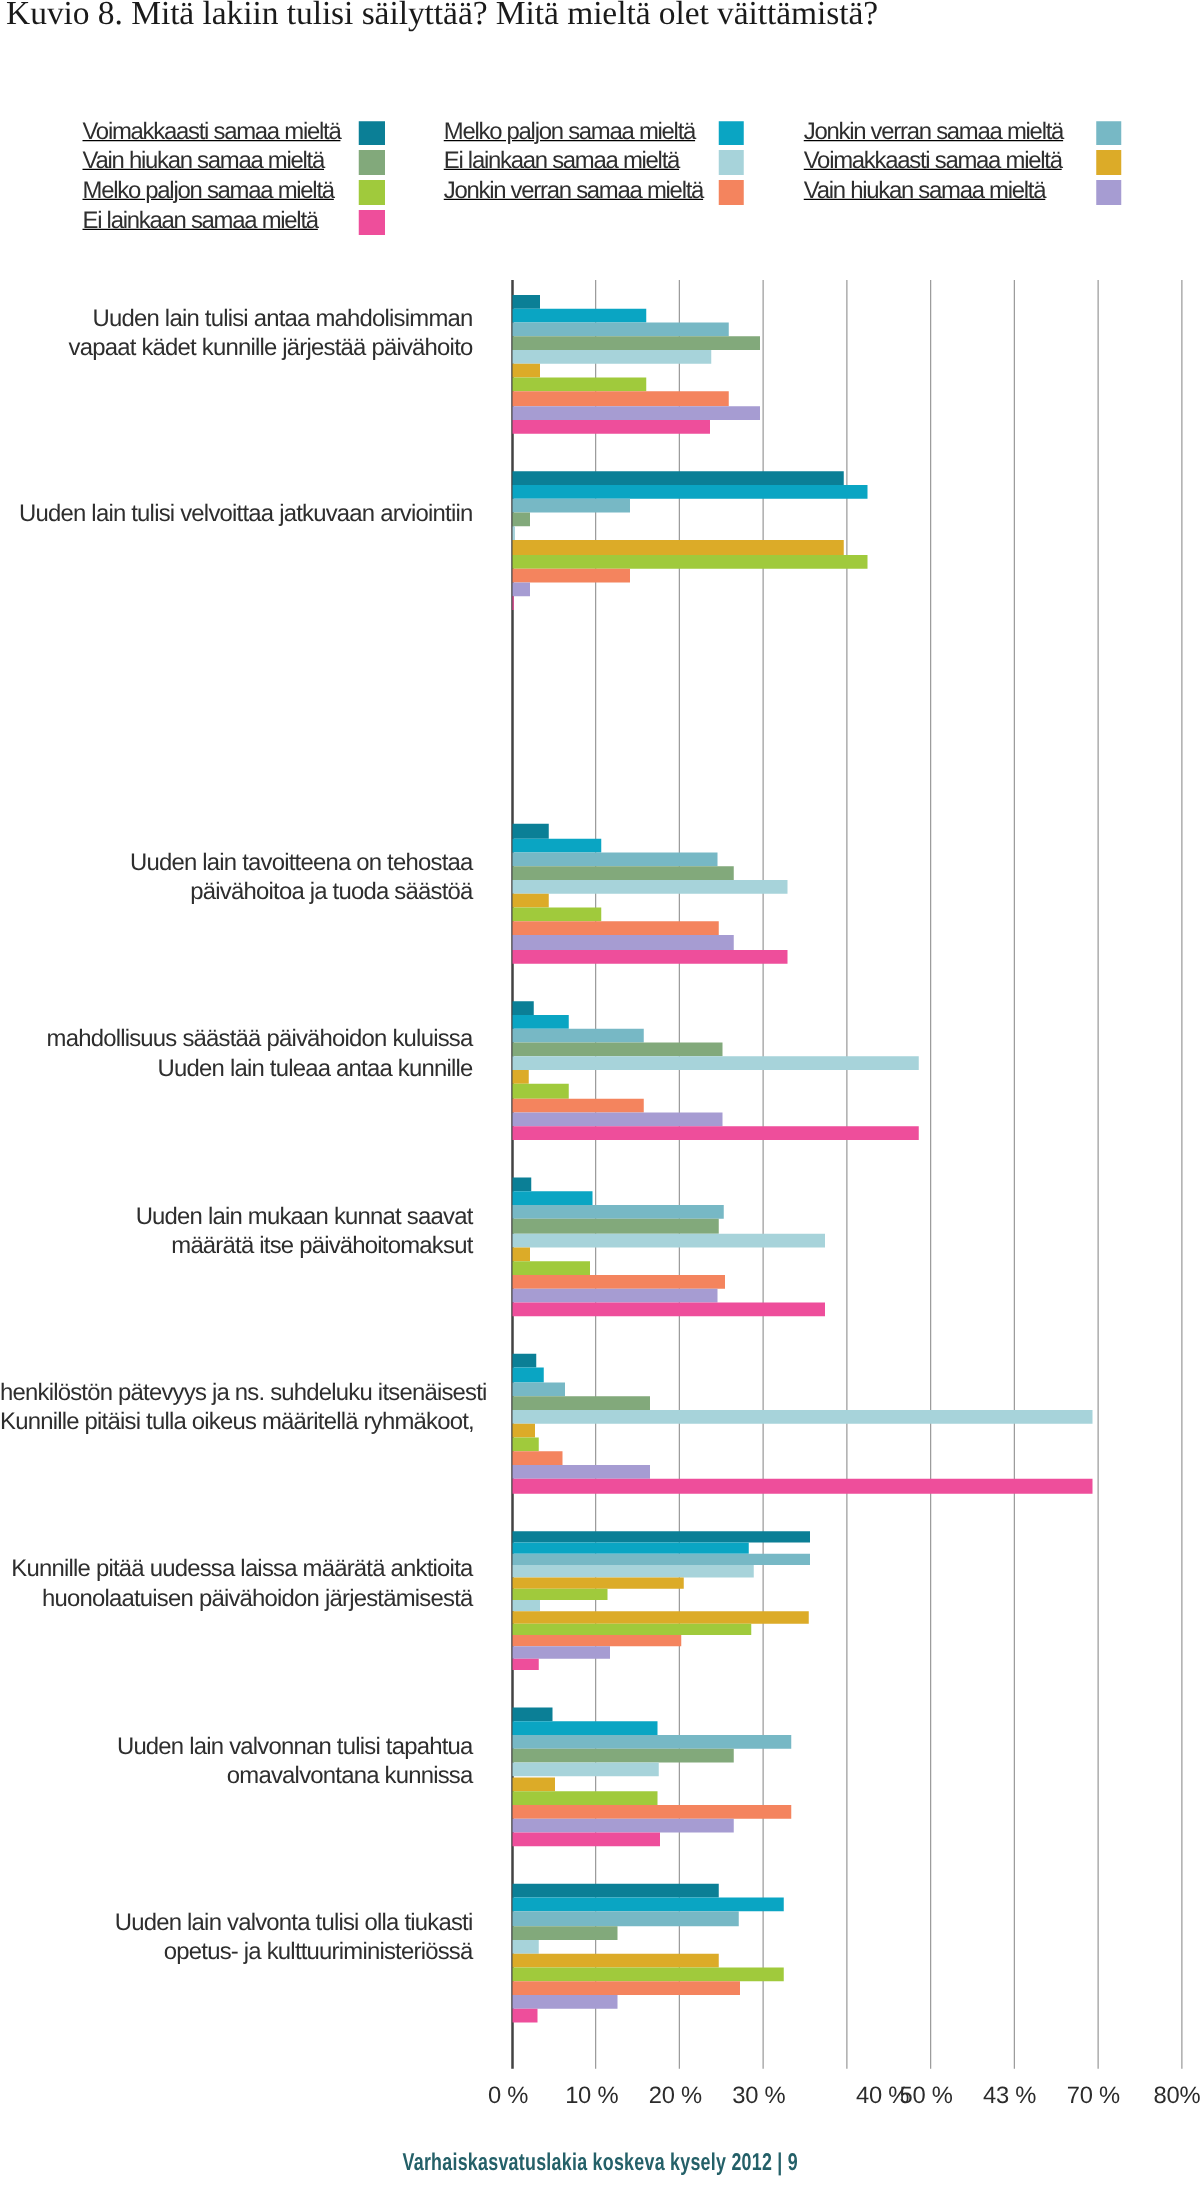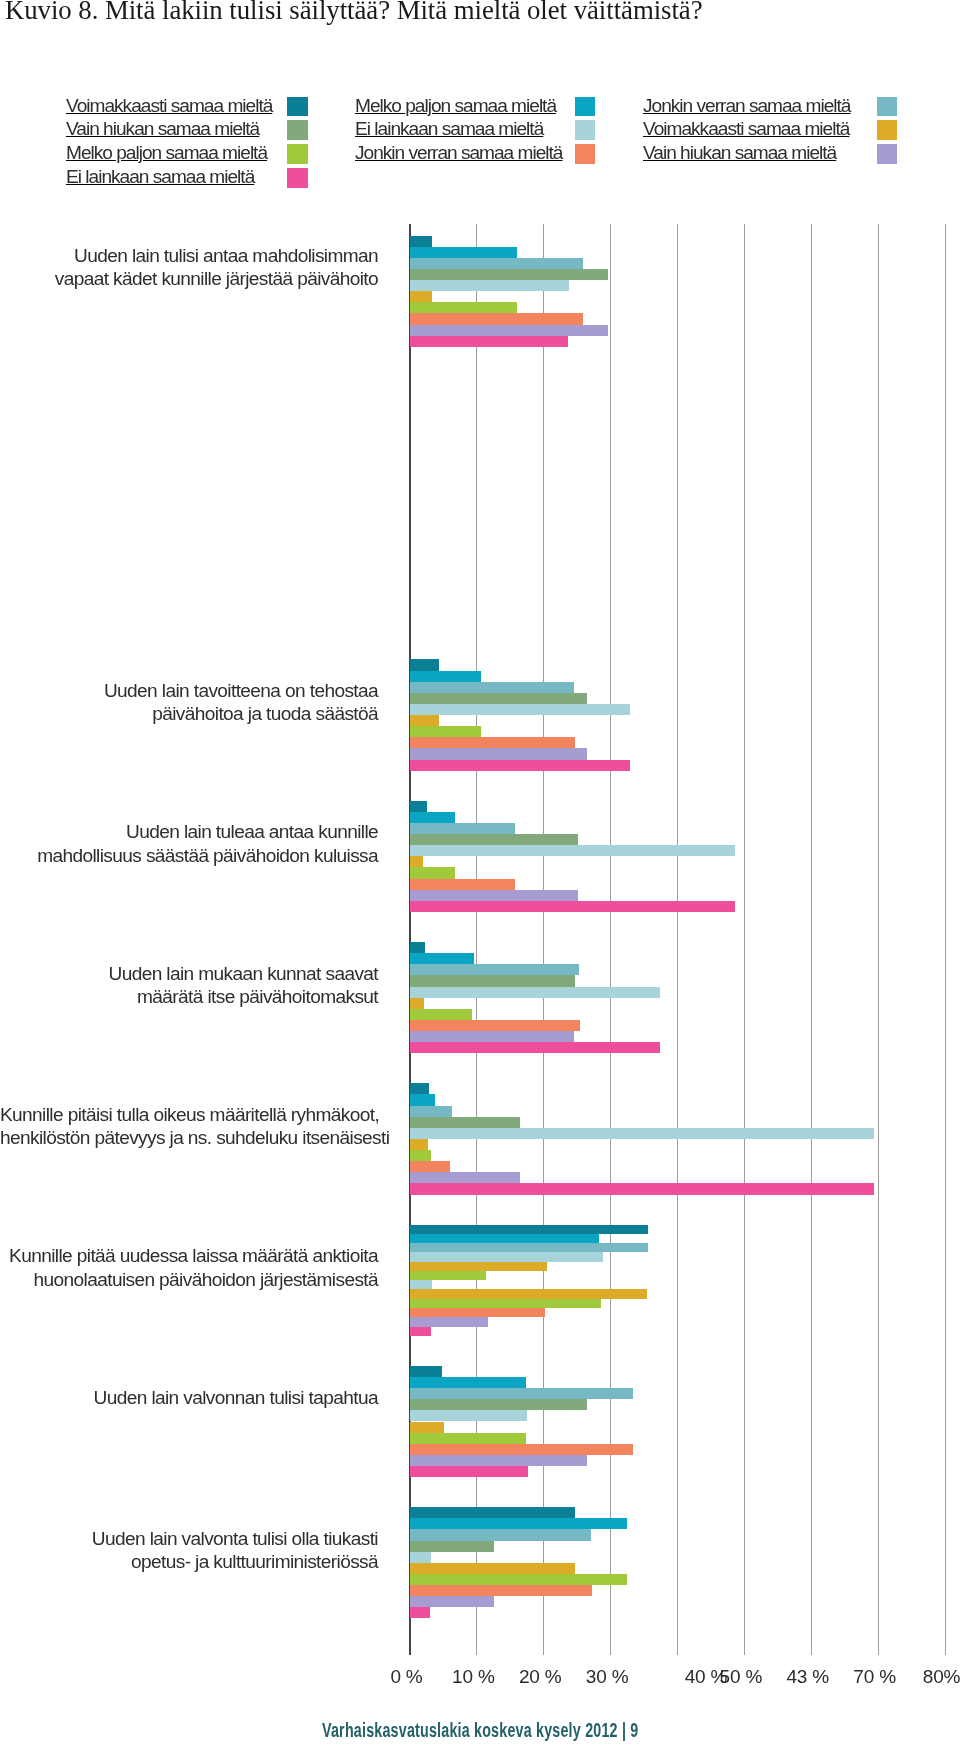--- a/index.html
+++ b/index.html
@@ -198,42 +198,59 @@
         <div class="bar" style="top: 22.24px; height: 11.12px; width: 172.537px; background: rgb(119, 184, 197);"></div>
         <div class="bar" style="top: 33.36px; height: 11.12px; width: 197.95px; background: rgb(130, 169, 123);"></div>
         <div class="bar" style="top: 44.48px; height: 11.12px; width: 159.162px; background: rgb(167, 211, 218);"></div>
         <div class="bar" style="top: 55.6px; height: 11.12px; width: 22.0687px; background: rgb(220, 171, 40);"></div>
         <div class="bar" style="top: 66.72px; height: 11.12px; width: 107px; background: rgb(160, 202, 60);"></div>
         <div class="bar" style="top: 77.84px; height: 11.12px; width: 173.206px; background: rgb(244, 132, 94);"></div>
         <div class="bar" style="top: 88.96px; height: 11.12px; width: 197.95px; background: rgb(166, 156, 210);"></div>
         <div class="bar" style="top: 100.08px; height: 11.12px; width: 158.494px; background: rgb(238, 78, 155);"></div>
       </div>
     </div>
+    <div class="group" style="top: 376.89px; height: 111.2px;">
+      <div class="cat-label" style="top: 23.5px;">
+        <div>Uuden lain tulisi velvoittaa jatkuvaan arviointiin</div>
+      </div>
+      <div class="bars">
+        <div class="bar" style="top: 0px; height: 11.12px; width: 265.494px; background: rgb(11, 127, 150);"></div>
+        <div class="bar" style="top: 11.12px; height: 11.12px; width: 283.55px; background: rgb(10, 165, 195);"></div>
+        <div class="bar" style="top: 22.24px; height: 11.12px; width: 94.2938px; background: rgb(119, 184, 197);"></div>
+        <div class="bar" style="top: 33.36px; height: 11.12px; width: 14.0437px; background: rgb(130, 169, 123);"></div>
+        <div class="bar" style="top: 44.48px; height: 11.12px; width: 1.67188px; background: rgb(167, 211, 218);"></div>
+        <div class="bar" style="top: 55.6px; height: 11.12px; width: 264.825px; background: rgb(220, 171, 40);"></div>
+        <div class="bar" style="top: 66.72px; height: 11.12px; width: 283.55px; background: rgb(160, 202, 60);"></div>
+        <div class="bar" style="top: 77.84px; height: 11.12px; width: 94.2938px; background: rgb(244, 132, 94);"></div>
+        <div class="bar" style="top: 88.96px; height: 11.12px; width: 14.0437px; background: rgb(166, 156, 210);"></div>
+        <div class="bar" style="top: 100.08px; height: 11.12px; width: 1.3375px; background: rgb(238, 78, 155);"></div>
+      </div>
+    </div>
     <div class="group" style="top: 659.47px; height: 111.2px;">
       <div class="cat-label" style="top: 19.6px;">
         <div>Uuden lain tavoitteena on tehostaa</div>
         <div>päivähoitoa ja tuoda säästöä</div>
       </div>
       <div class="bars">
         <div class="bar" style="top: 0px; height: 11.12px; width: 29.425px; background: rgb(11, 127, 150);"></div>
         <div class="bar" style="top: 11.12px; height: 11.12px; width: 70.8875px; background: rgb(10, 165, 195);"></div>
         <div class="bar" style="top: 22.24px; height: 11.12px; width: 163.844px; background: rgb(119, 184, 197);"></div>
         <div class="bar" style="top: 33.36px; height: 11.12px; width: 177.219px; background: rgb(130, 169, 123);"></div>
         <div class="bar" style="top: 44.48px; height: 11.12px; width: 220.019px; background: rgb(167, 211, 218);"></div>
         <div class="bar" style="top: 55.6px; height: 11.12px; width: 29.425px; background: rgb(220, 171, 40);"></div>
         <div class="bar" style="top: 66.72px; height: 11.12px; width: 70.8875px; background: rgb(160, 202, 60);"></div>
         <div class="bar" style="top: 77.84px; height: 11.12px; width: 165.181px; background: rgb(244, 132, 94);"></div>
         <div class="bar" style="top: 88.96px; height: 11.12px; width: 177.219px; background: rgb(166, 156, 210);"></div>
         <div class="bar" style="top: 100.08px; height: 11.12px; width: 220.019px; background: rgb(238, 78, 155);"></div>
       </div>
     </div>
     <div class="group" style="top: 800.76px; height: 111.2px;">
       <div class="cat-label" style="top: 19.6px;">
+        <div>mahdollisuus säästää päivähoidon kuluissa</div>
         <div>Uuden lain tuleaa antaa kunnille</div>
-        <div>mahdollisuus säästää päivähoidon kuluissa</div>
       </div>
       <div class="bars">
         <div class="bar" style="top: 0px; height: 11.12px; width: 17.3875px; background: rgb(11, 127, 150);"></div>
         <div class="bar" style="top: 11.12px; height: 11.12px; width: 45.475px; background: rgb(10, 165, 195);"></div>
         <div class="bar" style="top: 22.24px; height: 11.12px; width: 104.994px; background: rgb(119, 184, 197);"></div>
         <div class="bar" style="top: 33.36px; height: 11.12px; width: 167.856px; background: rgb(130, 169, 123);"></div>
         <div class="bar" style="top: 44.48px; height: 11.12px; width: 325.012px; background: rgb(167, 211, 218);"></div>
         <div class="bar" style="top: 55.6px; height: 11.12px; width: 12.7062px; background: rgb(220, 171, 40);"></div>
         <div class="bar" style="top: 66.72px; height: 11.12px; width: 45.475px; background: rgb(160, 202, 60);"></div>
         <div class="bar" style="top: 77.84px; height: 11.12px; width: 104.994px; background: rgb(244, 132, 94);"></div>
@@ -254,22 +271,22 @@
         <div class="bar" style="top: 44.48px; height: 11.12px; width: 250.112px; background: rgb(167, 211, 218);"></div>
         <div class="bar" style="top: 55.6px; height: 11.12px; width: 14.0437px; background: rgb(220, 171, 40);"></div>
         <div class="bar" style="top: 66.72px; height: 11.12px; width: 62.1938px; background: rgb(160, 202, 60);"></div>
         <div class="bar" style="top: 77.84px; height: 11.12px; width: 169.862px; background: rgb(244, 132, 94);"></div>
         <div class="bar" style="top: 88.96px; height: 11.12px; width: 163.844px; background: rgb(166, 156, 210);"></div>
         <div class="bar" style="top: 100.08px; height: 11.12px; width: 250.112px; background: rgb(238, 78, 155);"></div>
       </div>
     </div>
     <div class="group" style="top: 1083.34px; height: 111.2px;">
       <div class="cat-label" style="top: 19.6px;">
+        <div>henkilöstön pätevyys ja ns. suhdeluku itsenäisesti</div>
         <div>Kunnille pitäisi tulla oikeus määritellä ryhmäkoot,</div>
-        <div>henkilöstön pätevyys ja ns. suhdeluku itsenäisesti</div>
       </div>
       <div class="bars">
         <div class="bar" style="top: 0px; height: 11.12px; width: 19.3938px; background: rgb(11, 127, 150);"></div>
         <div class="bar" style="top: 11.12px; height: 11.12px; width: 25.4125px; background: rgb(10, 165, 195);"></div>
         <div class="bar" style="top: 22.24px; height: 11.12px; width: 42.1313px; background: rgb(119, 184, 197);"></div>
         <div class="bar" style="top: 33.36px; height: 11.12px; width: 110.344px; background: rgb(130, 169, 123);"></div>
         <div class="bar" style="top: 44.48px; height: 11.12px; width: 464.113px; background: rgb(167, 211, 218);"></div>
         <div class="bar" style="top: 55.6px; height: 11.12px; width: 18.0562px; background: rgb(220, 171, 40);"></div>
         <div class="bar" style="top: 66.72px; height: 11.12px; width: 20.7312px; background: rgb(160, 202, 60);"></div>
         <div class="bar" style="top: 77.84px; height: 11.12px; width: 40.125px; background: rgb(244, 132, 94);"></div>
@@ -293,20 +310,21 @@
         <div class="bar" style="top: 64.8667px; height: 9.26667px; width: 236.737px; background: rgb(220, 171, 40);"></div>
         <div class="bar" style="top: 74.1333px; height: 9.26667px; width: 190.594px; background: rgb(160, 202, 60);"></div>
         <div class="bar" style="top: 83.4px; height: 9.26667px; width: 135.088px; background: rgb(244, 132, 94);"></div>
         <div class="bar" style="top: 92.6667px; height: 9.26667px; width: 77.575px; background: rgb(166, 156, 210);"></div>
         <div class="bar" style="top: 101.933px; height: 9.26667px; width: 21.4px; background: rgb(238, 78, 155);"></div>
       </div>
     </div>
     <div class="group" style="top: 1365.92px; height: 111.2px;">
       <div class="cat-label" style="top: 19.6px;">
         <div>Uuden lain valvonnan tulisi tapahtua</div>
+        <div>omavalvontana kunnissa</div>
       </div>
       <div class="bars">
         <div class="bar" style="top: 0px; height: 11.12px; width: 32.1px; background: rgb(11, 127, 150);"></div>
         <div class="bar" style="top: 11.12px; height: 11.12px; width: 116.362px; background: rgb(10, 165, 195);"></div>
         <div class="bar" style="top: 22.24px; height: 11.12px; width: 222.694px; background: rgb(119, 184, 197);"></div>
         <div class="bar" style="top: 33.36px; height: 11.12px; width: 176.55px; background: rgb(130, 169, 123);"></div>
         <div class="bar" style="top: 44.48px; height: 11.12px; width: 117.031px; background: rgb(167, 211, 218);"></div>
         <div class="bar" style="top: 55.6px; height: 11.12px; width: 34.1062px; background: rgb(220, 171, 40);"></div>
         <div class="bar" style="top: 66.72px; height: 11.12px; width: 116.362px; background: rgb(160, 202, 60);"></div>
         <div class="bar" style="top: 77.84px; height: 11.12px; width: 222.694px; background: rgb(244, 132, 94);"></div>

